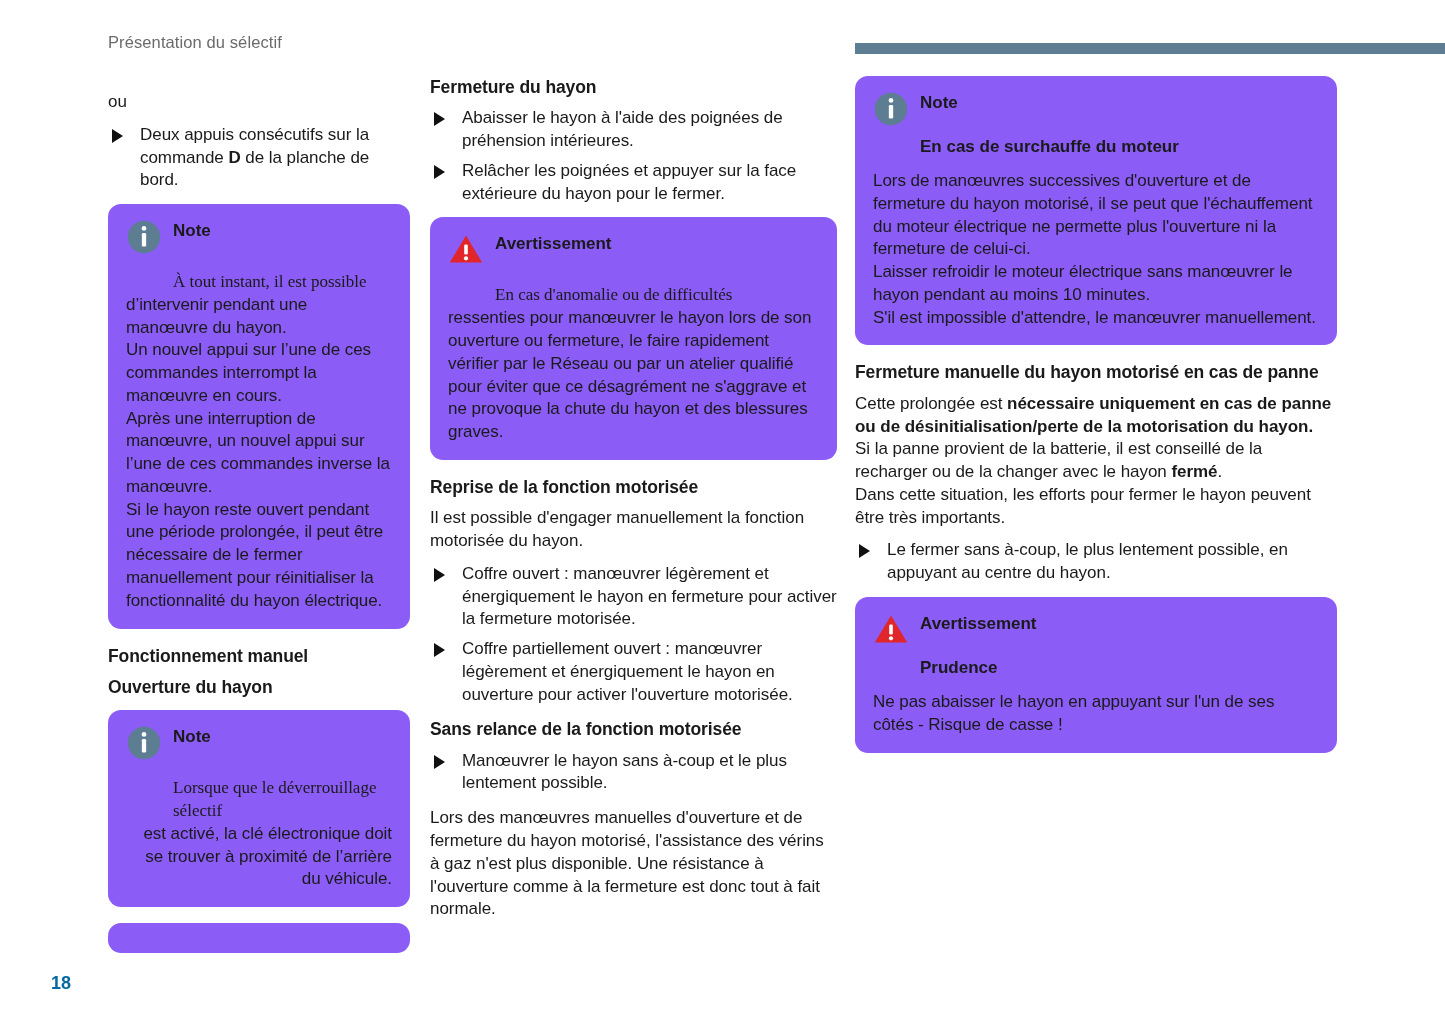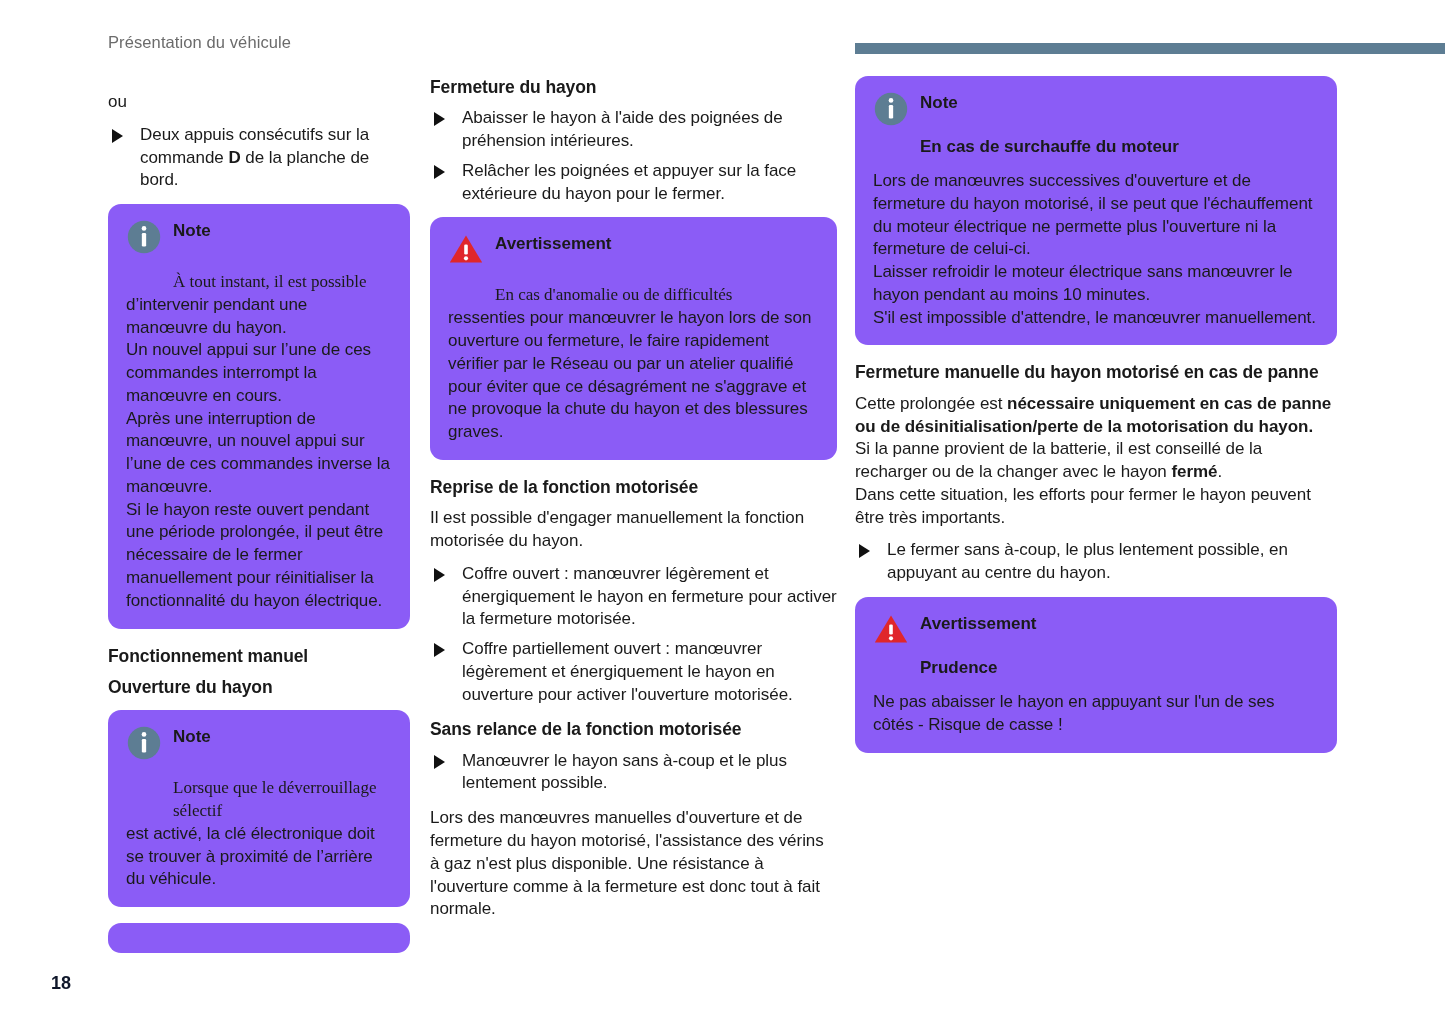--- a/index.html
+++ b/index.html
@@ -157,30 +157,30 @@
   }
   .callout .cal-body.spaced { margin-top: 12px; }
 
   
   .page-number {
     position: absolute;
     left: 51px;
     bottom: 24px;
     font-size: 18px;
     font-weight: bold;
-    color: #0f172a;
+    color: #0369a1;
   }
 
   b, .bold { font-weight: bold; }
 </style>
 </head>
 <body>
 
 <div class="page-header">
-  <div class="header-title">Présentation du véhicule</div>
+  <div class="header-title">Présentation du sélectif</div>
   <div class="header-rule"></div>
 </div>
 
 <div class="columns">
 
   <div class="col col-1">
 
     <div class="plain-ou">ou</div>
 
     <ul class="bullets">
@@ -217,21 +217,21 @@
         <svg class="cal-icon" viewBox="0 0 40 40">
           <circle cx="20" cy="20" r="18" fill="#5d7d93"></circle>
           <circle cx="20" cy="10.5" r="2.6" fill="#ffffff"></circle>
           <rect x="17.6" y="15.5" width="4.8" height="15" rx="1.4" fill="#ffffff"></rect>
         </svg>
         <div>
           <div class="cal-title">Note</div>
         </div>
       </div>
       <div class="cal-firstline">Lorsque que le déverrouillage sélectif</div>
-      <div class="cal-body" style="white-space:pre-line;">est activé, la clé électronique doit se trouver à proximité de l’arrière du véhicule.</div>
+      <div class="cal-body" style="white-space:pre-line;text-align:right;">est activé, la clé électronique doit se trouver à proximité de l’arrière du véhicule.</div>
     </div>
 
     <div class="callout">
       
       
       
     </div>
 
   </div>
 

